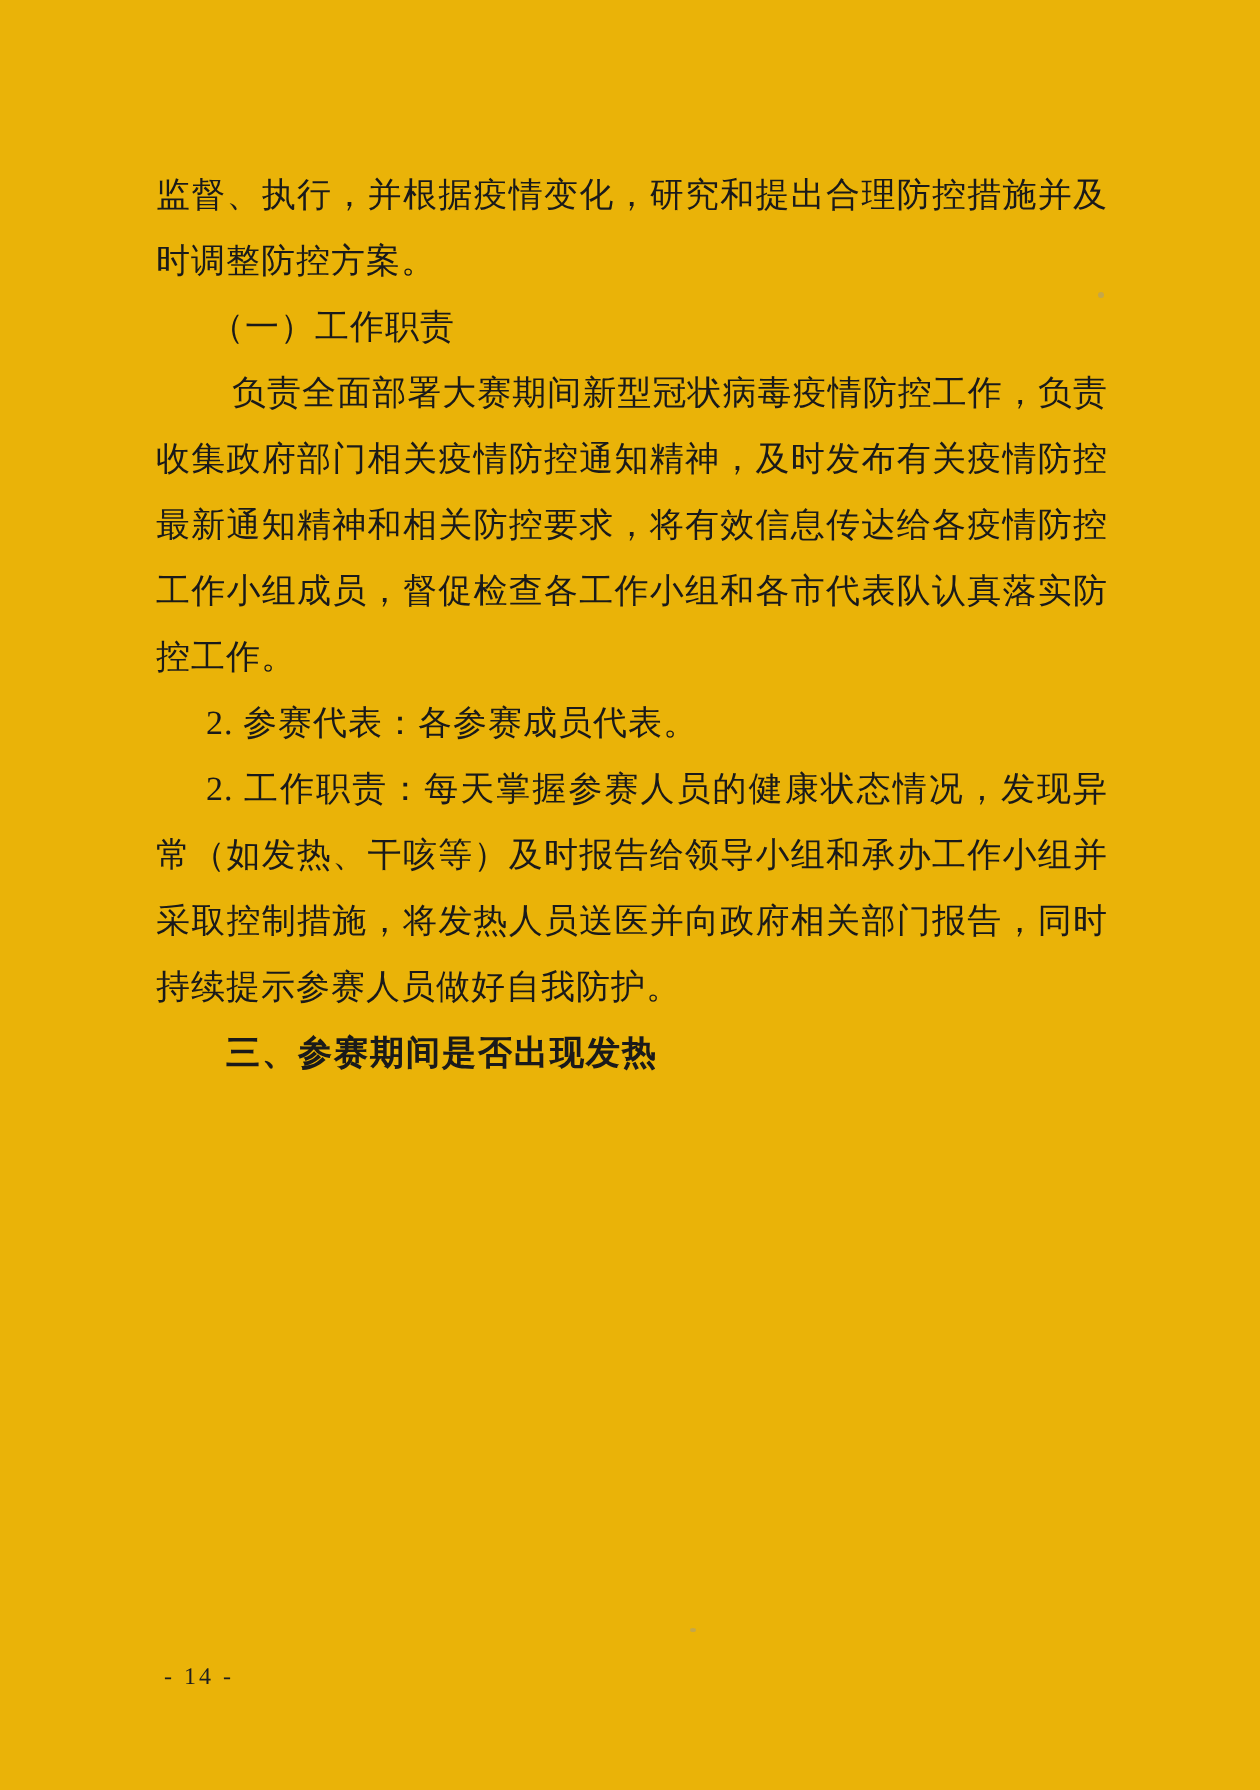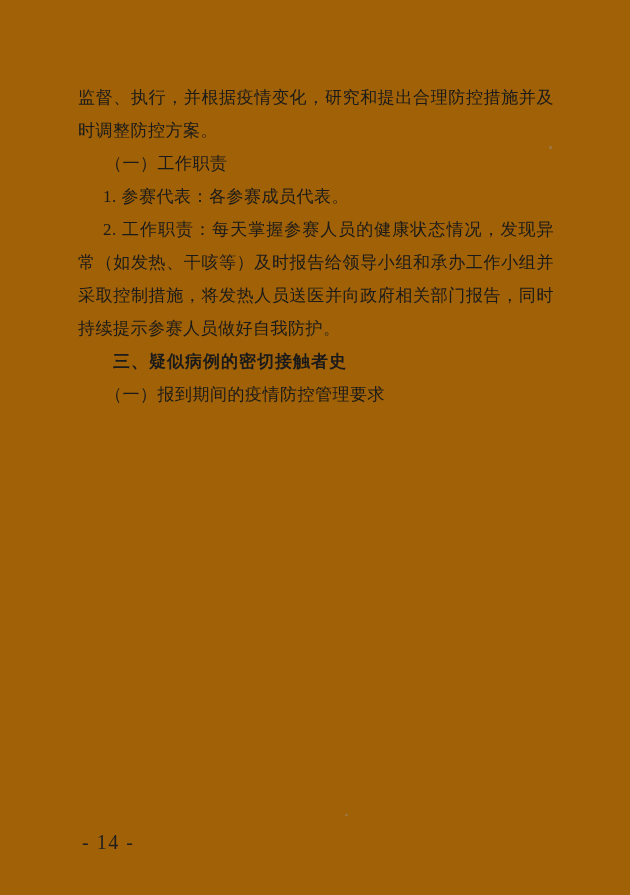--- a/index.html
+++ b/index.html
@@ -5,21 +5,21 @@
   html, body {
     margin: 0;
     padding: 0;
     background: #e8e8e8;
   }
   .page {
     position: relative;
     width: 630px;
     height: 895px;
     margin: 0 auto;
-    background: #a16207;
+    background: #eab308;
     overflow: hidden;
     font-family: "Liberation Serif", "DejaVu Serif", serif;
   }
   .content {
     position: absolute;
     left: 78px;
     top: 81px;
     width: 476px;
     color: #1a1a1a;
     font-size: 17px;
@@ -44,21 +44,21 @@
     text-indent: 35px;
     font-family: "Liberation Sans", "DejaVu Sans", sans-serif;
     font-weight: 700;
     letter-spacing: 1px;
   }
   .footer {
     position: absolute;
     left: 82px;
     top: 831px;
     color: #1f1f1f;
-    font-size: 20px;
+    font-size: 12px;
     letter-spacing: 1.5px;
     font-family: "Liberation Serif", "DejaVu Serif", serif;
   }
   
   .speck {
     position: absolute;
     background: #9a9a9a;
     border-radius: 50%;
     opacity: 0.45;
   }
@@ -66,24 +66,24 @@
   .speck-2 { left: 345px; top: 814px; width: 3px; height: 2px; }
 </style>
 </head>
 <body>
 
 <div class="page">
 
   <div class="content">
     <p class="p-cont">监督、执行，并根据疫情变化，研究和提出合理防控措施并及时调整防控方案。</p>
     <p class="p-sub">（一）工作职责</p>
-    <p class="p-num">1. 参赛代表：各参赛成员代表。</p>
+    <p class="p-indent">负责全面部署大赛期间新型冠状病毒疫情防控工作，负责收集政府部门相关疫情防控通知精神，及时发布有关疫情防控最新通知精神和相关防控要求，将有效信息传达给各疫情防控工作小组成员，督促检查各工作小组和各市代表队认真落实防控工作。</p>
+    <p class="p-num">2. 参赛代表：各参赛成员代表。</p>
     <p class="p-num">2. 工作职责：每天掌握参赛人员的健康状态情况，发现异常（如发热、干咳等）及时报告给领导小组和承办工作小组并采取控制措施，将发热人员送医并向政府相关部门报告，同时持续提示参赛人员做好自我防护。</p>
-    <p class="p-head">三、疑似病例的密切接触者史</p>
-    <p class="p-sub">（一）报到期间的疫情防控管理要求</p>
+    <p class="p-head">三、参赛期间是否出现发热</p>
   </div>
 
   <div class="footer">- 14 -</div>
 
   <div class="speck speck-1"></div>
   <div class="speck speck-2"></div>
 
 </div>
 
 </body></html>

